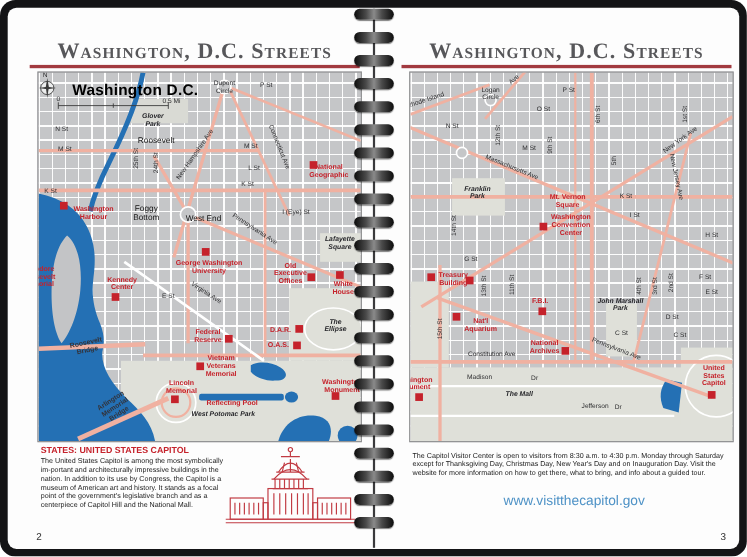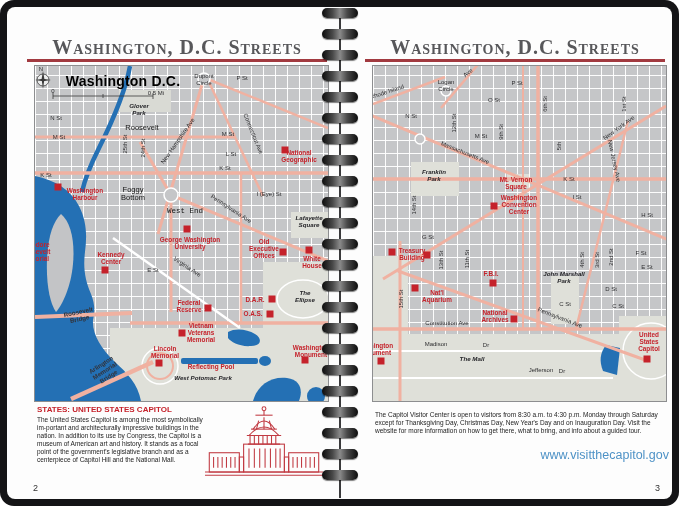--- a/index.html
+++ b/index.html
@@ -38,21 +38,21 @@
   .mk{position:absolute;width:7px;height:7px;background:#c5222b;transform:translate(-50%,-50%);}
 
   
   .cover-head{position:absolute;left:30px;top:398px;font-size:8px;font-weight:700;color:#c5222b;}
   .cover-body{position:absolute;left:30px;top:409px;width:176px;font-size:6.5px;line-height:1.22;color:#1c1c1c;}
   .capitol-wrap{position:absolute;left:198px;top:396px;width:118px;height:78px;}
   .pagenum{position:absolute;font-size:9px;color:#333;}
   .pagenum.pleft{left:26px;top:476px;}
   .pagenum.pright{left:648px;top:476px;}
   .visitor-body{position:absolute;left:368px;top:404px;width:294px;font-size:6.5px;line-height:1.25;color:#1c1c1c;}
-  .website{position:absolute;left:368px;top:441px;width:294px;text-align:right;font-size:12.5px;color:#4e92c6;}
+  .website{position:absolute;left:368px;top:441px;width:294px;text-align:center;font-size:12.5px;color:#4e92c6;}
 
   
   .spine{position:absolute;left:319px;top:0px;width:42px;height:506px;}
   .rod{position:absolute;left:20px;top:8px;width:2px;height:490px;background:#3a3a3c;}
   .coil{position:absolute;left:3px;width:36px;height:10px;border-radius:5px;
         background:linear-gradient(90deg,#0c0c0c,#4a4a4a 30%,#8a8a8a 50%,#4a4a4a 70%,#0c0c0c);
         box-shadow:0 1px 1px rgba(0,0,0,.5);}
 </style>
 </head>
 <body>
@@ -135,21 +135,21 @@
         <div class="lbl st" style="left: 196px; top: 88px;">L St</div>
         <div class="lbl st" style="left: 190px; top: 102px;">K St</div>
         <div class="lbl poi" style="left: 264px; top: 90px;">National
 Geographic</div>
         <div class="lbl st" style="left: 234px; top: 128px;">I (Eye) St</div>
         <div class="lbl st" style="left: 11px; top: 109px;">K St</div>
         <div class="lbl poi" style="left: 50px; top: 128px;">Washington
 Harbour</div>
         <div class="lbl place" style="left: 98px; top: 128px;">Foggy
 Bottom</div>
-        <div class="lbl place" style="left: 150px; top: 145px; font-family: Liberation Mono, monospace;">West End</div>
+        <div class="lbl place" style="left: 150px; top: 133px;">West End</div>
         <div class="lbl st" style="left: 196px; top: 143px; --r: 33deg;">Pennsylvania Ave</div>
         <div class="lbl poi" style="left: 155px; top: 177px;">George Washington
 University</div>
         <div class="lbl poi" style="left: 229px; top: 183px;">Old
 Executive
 Offices</div>
         <div class="lbl poi" style="left: 277px; top: 196px;">White
 House</div>
         <div class="lbl park" style="left: 274px; top: 156px;">Lafayette
 Square</div>

